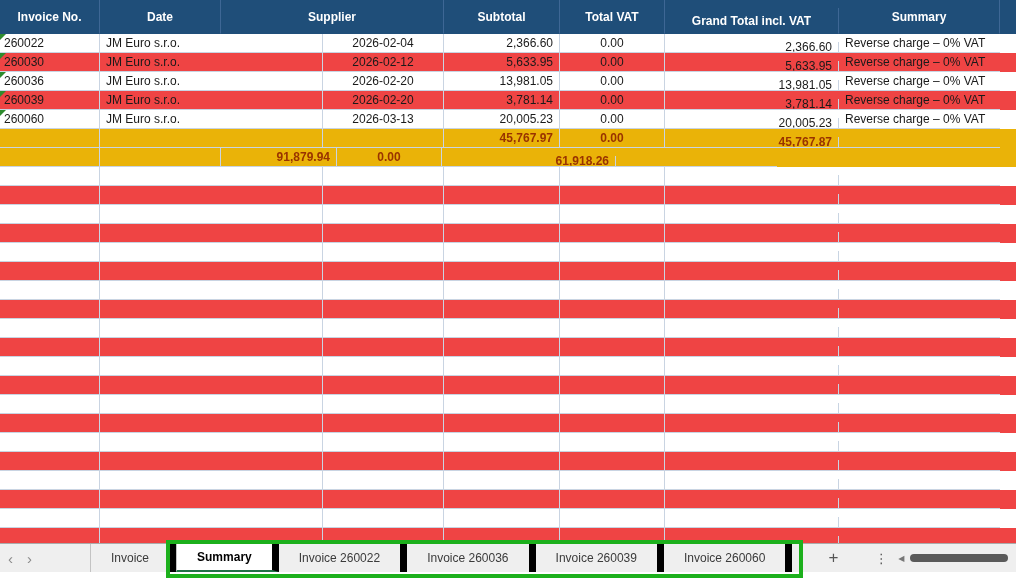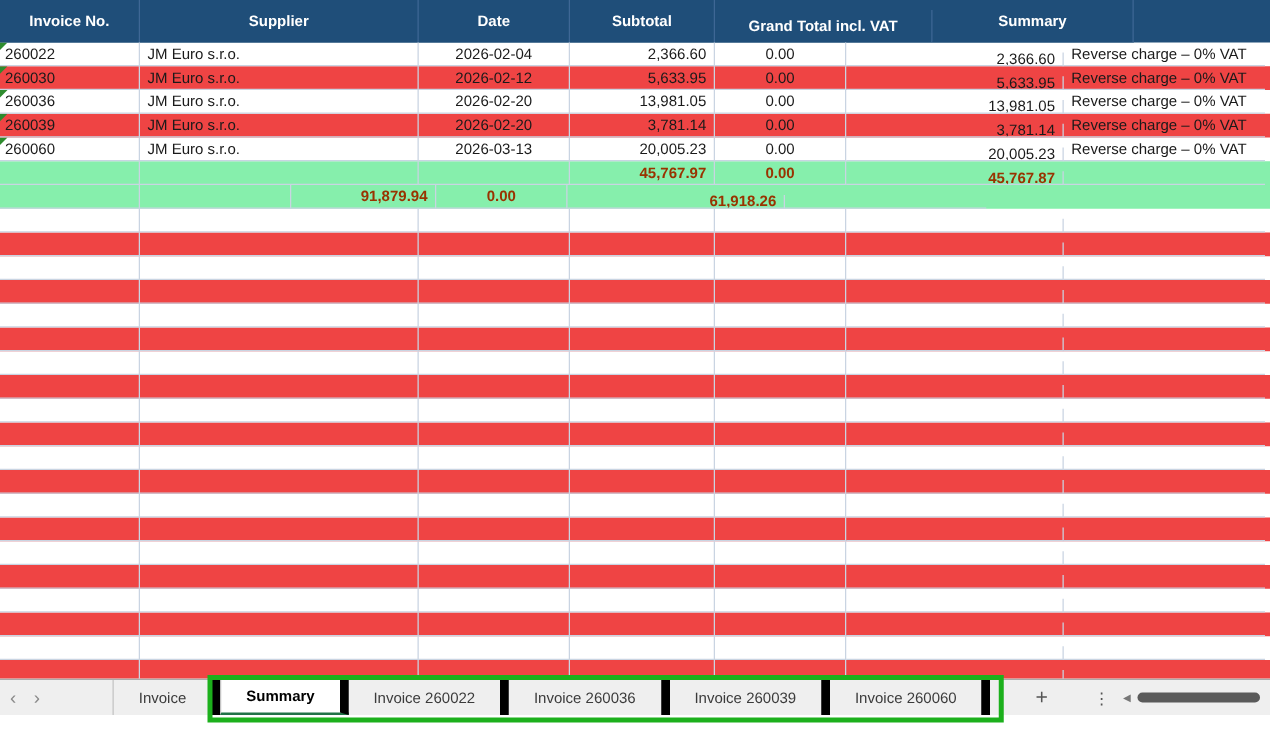--- a/index.html
+++ b/index.html
@@ -20,32 +20,32 @@
   .row.header .cell {
     color: #fff; font-weight: bold; justify-content: center;
     border-right: 1px solid #3E6795; border-bottom: 1px solid #1F4E79;
   }
   .cell {
     flex: none; border-right: 1px solid #C9D4E2;
     padding: 0 6px; font-size: 12px; color: #1a1a1a;
     display: flex; align-items: center;
     overflow: hidden; white-space: nowrap; position: relative;
   }
-  .c0 { width: 112px; padding: 0 4px; text-align: center; }
+  .c0 { width: 100px; padding: 0 4px; text-align: center; }
   .c1 { width: 223px; }
   .c2 { width: 121px; }
   .c3 { width: 116px; }
   .c4 { width: 105px; }
   .c5 { width: 174px; margin-top: 8px; }
   .c6 { width: 161px; border-right: none; }
   .num { justify-content: flex-end; }
   .ctr { justify-content: center; }
   .right { justify-content: flex-end; }
   .band { background: #ef4444; }
-  .row.totals { background: #86efac; }
+  .row.totals { background: #eab308; }
   .row.totals .cell { color: #993300; font-weight: bold; }
   .tri {
     position: absolute; top: 0; left: 0; width: 0; height: 0;
     border-top: 6px solid #2E8B2E; border-right: 6px solid transparent;
   }
   
   #tabbar {
     position: absolute; left: 0; top: 543px; width: 1016px; height: 29px;
     background: #EFEFEF; border-top: 1px solid #ABABAB;
     display: flex; align-items: stretch; font-size: 12px; color: #3b3b3b;
@@ -87,23 +87,24 @@
     position: absolute; left: 166px; top: 540px; width: 637px; height: 38px;
     border: 4px solid #1CB01C; pointer-events: none; z-index: 10;
   }
 </style>
 </head>
 <body>
 
 <div id="sheet">
     <div class="row header">
       <div class="cell c0">Invoice No.</div>
+      <div class="cell c2">Date</div>
       <div class="cell c1">Supplier</div>
-      <div class="cell c2">Date</div>
       <div class="cell c3">Subtotal</div>
+      <div class="cell c4">Total VAT</div>
       <div class="cell c5">Grand Total incl. VAT</div>
       <div class="cell c6 right">Summary</div>
     </div>
     <div class="row">
       <div class="cell c0">260022<span class="tri"></span></div>
       <div class="cell c1">JM Euro s.r.o.</div>
       <div class="cell c2 ctr">2026-02-04</div>
       <div class="cell c3 num">2,366.60</div>
       <div class="cell c4 ctr">0.00</div>
       <div class="cell c5 num">2,366.60</div>

